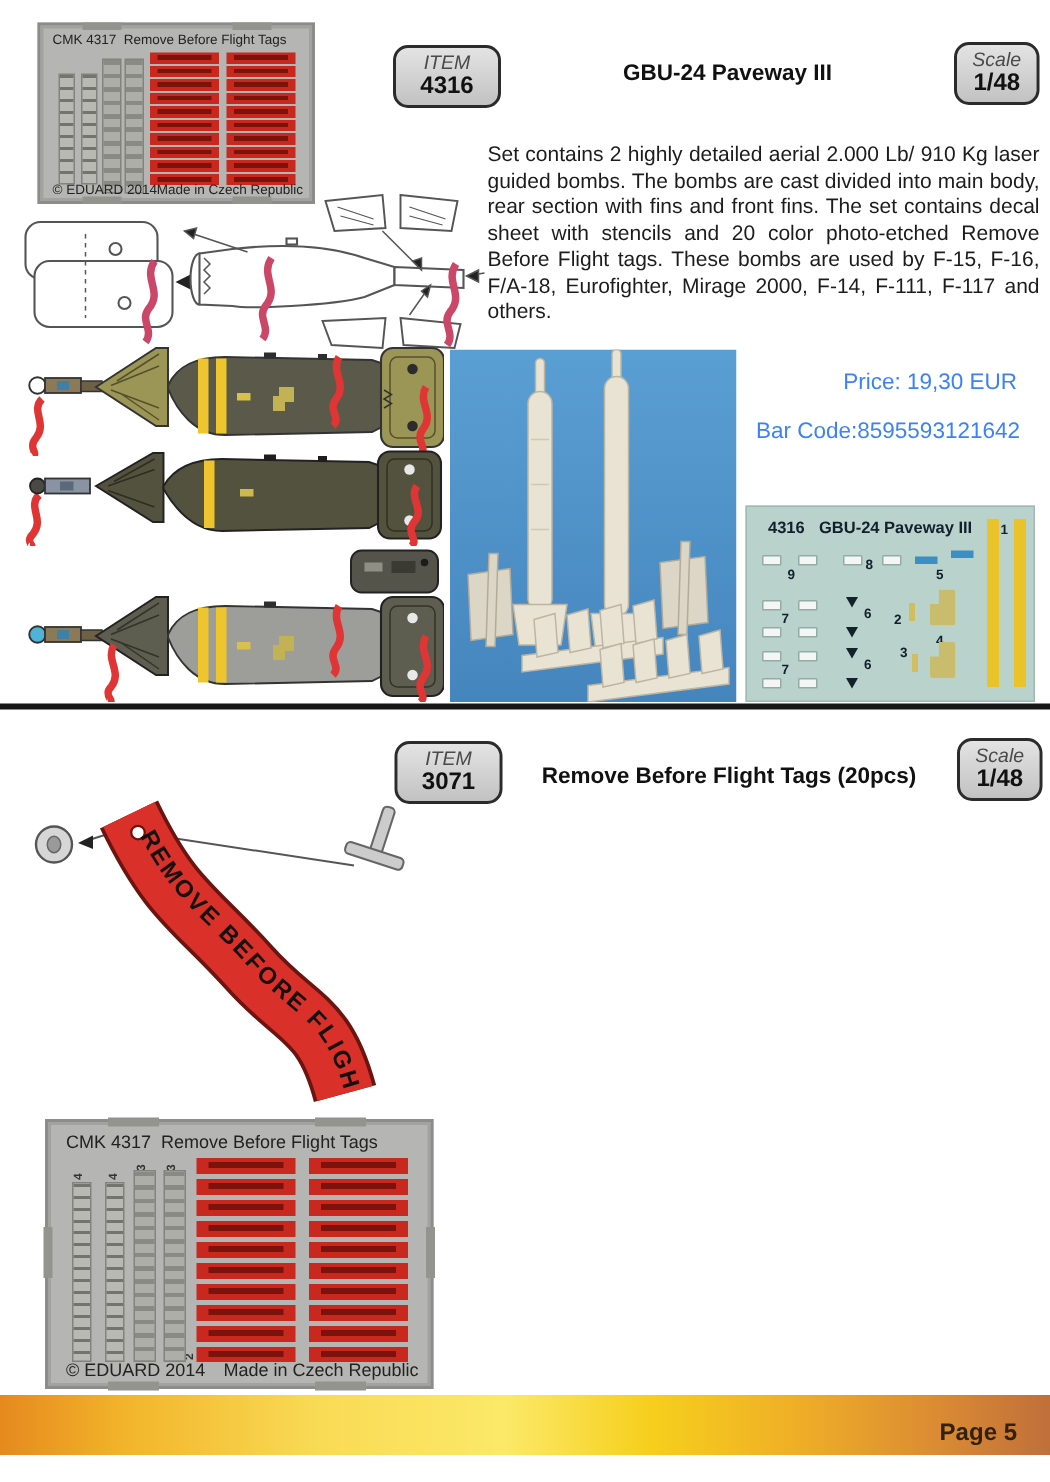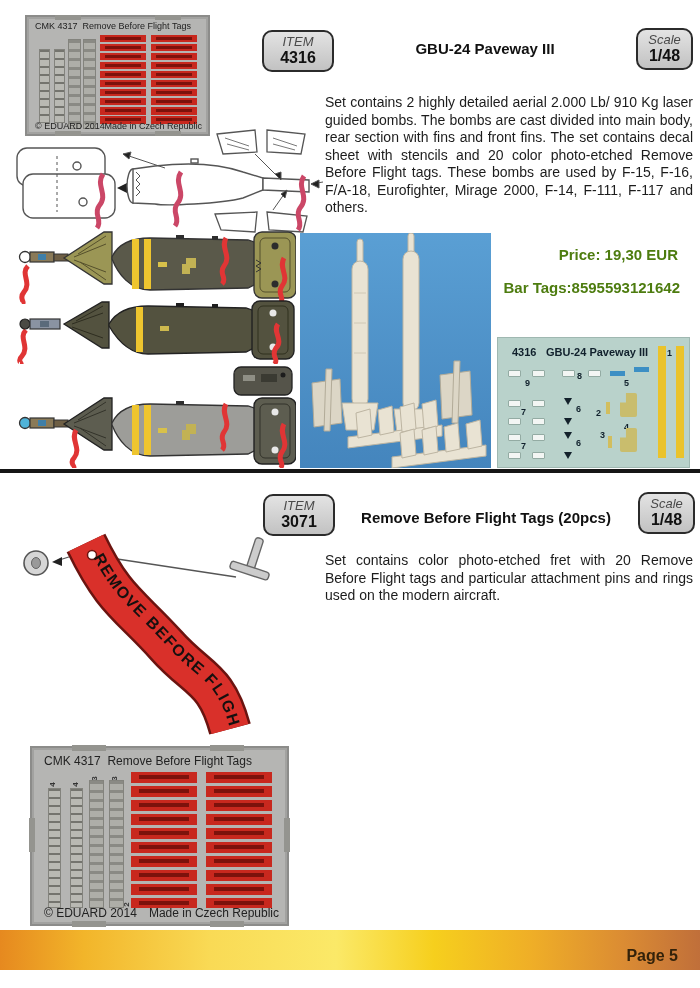--- a/index.html
+++ b/index.html
@@ -10,21 +10,21 @@
   
   .badge{position:absolute;border:2.5px solid #2b2b2b;border-radius:10px;
          background:linear-gradient(#e3e3e3,#c2c2c2);text-align:center;
          padding:2px 0 3px 0;box-sizing:border-box;}
   .badge-label{font-style:italic;font-size:13px;color:#4a4a4a;line-height:15px;}
   .badge-value{font-weight:bold;font-size:16px;color:#111;line-height:17px;}
 
   
   .title{position:absolute;font-weight:bold;font-size:15px;line-height:19px;text-align:center;color:#111;}
   .desc{position:absolute;font-size:14px;line-height:17.5px;text-align:justify;color:#1c1c1c;}
-  .price{position:absolute;font-weight:bold;font-size:15px;color:#4d7c0f;text-align:right;}
+  .price{position:absolute;font-weight:normal;font-size:15px;color:#3b82f6;text-align:right;}
 
   
   .fret{position:absolute;background:#b5b5b3;border:2px solid #8c8c8a;box-sizing:border-box;
         box-shadow:inset 0 0 0 2px #a2a2a0;}
   .fret-tab{position:absolute;background:#94948f;}
   .fret-header{position:absolute;color:#222;white-space:nowrap;}
   .fret-footer{position:absolute;color:#222;white-space:nowrap;}
   .rings{position:absolute;border:1px solid #83837d;
          background:repeating-linear-gradient(to bottom,#74746e 0 2px,#b9b9b3 2px 8px);}
   .pins{position:absolute;border:1px solid #83837d;
@@ -247,21 +247,21 @@
       <polygon points="122,171 136,167 138,193 124,196"></polygon>
       <polygon points="92,224 186,212 186,223 92,235"></polygon>
       <polygon points="100,200 114,196 116,222 102,225"></polygon>
       <polygon points="122,197 136,193 138,219 124,222"></polygon>
       <polygon points="144,194 158,190 160,216 146,219"></polygon>
       <polygon points="166,191 180,187 182,213 168,216"></polygon>
     </g>
   </svg>
 
   <div class="price" style="left:480px;top:246px;width:198px;">Price: 19,30 EUR</div>
-  <div class="price" style="left:430px;top:279px;width:250px;">Bar Tags:8595593121642</div>
+  <div class="price" style="left:430px;top:279px;width:250px;">Bar Code:8595593121642</div>
 
   <div class="decal" style="left:497px;top:337px;width:193px;height:131px;">
     <div class="decal-title" style="left:14px;top:8px;">4316</div>
     <div class="decal-title" style="left:48px;top:8px;">GBU-24 Paveway III</div>
 
     <div class="ystripe" style="left:160px;top:8px;height:112px;"></div>
     <div class="ystripe" style="left:178px;top:8px;height:112px;"></div>
     <div class="dnum" style="left:169px;top:10px;">1</div>
 
     <div class="wdash" style="left:10px;top:32px;"></div>
@@ -307,21 +307,20 @@
     <div class="badge-value">3071</div>
   </div>
 
   <div class="title" style="left:330px;top:508px;width:312px;">Remove Before Flight Tags (20pcs)</div>
 
   <div class="badge" style="left:638px;top:492px;width:57px;height:42px;">
     <div class="badge-label">Scale</div>
     <div class="badge-value">1/48</div>
   </div>
 
-  <div class="desc" style="left:325px;top:552px;width:368px;">Set contains color photo-etched fret with 20 Remove Before Flight tags and particular attachment pins and rings used on the modern aircraft.</div>
 
   <svg class="abs" style="left:0px;top:525px;" width="300" height="222" viewBox="0 0 300 222">
     <defs>
       <path id="rbfPath" d="M 86 18 C 114 76, 130 80, 166 120 C 198 156, 216 152, 230 204" fill="none"></path>
     </defs>
     <circle cx="36" cy="38" r="12" fill="#d6d6d6" stroke="#555" stroke-width="1.6"></circle>
     <ellipse cx="36" cy="38" rx="4.5" ry="5.5" fill="#9a9a9a" stroke="#666" stroke-width="1"></ellipse>
     <line x1="56" y1="36" x2="88" y2="26" stroke="#555" stroke-width="1.3"></line>
     <polygon points="52,37 62,32 62,41" fill="#222"></polygon>
     <g transform="translate(252,38) rotate(18)" fill="#cccccc" stroke="#666" stroke-width="1.4">

